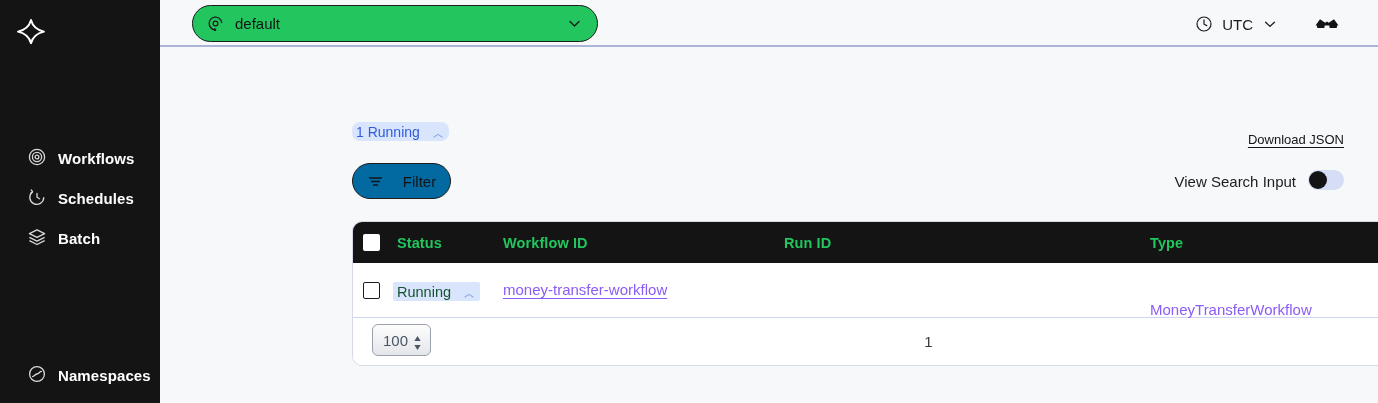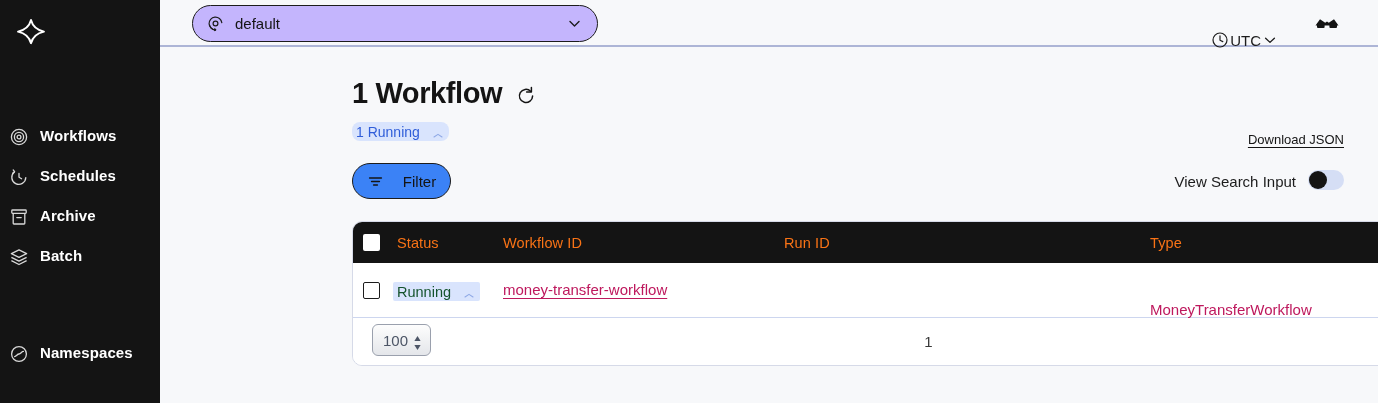--- a/index.html
+++ b/index.html
@@ -16,50 +16,50 @@
     width: 160px; height: 403px;
     background: #141414;
     flex: 0 0 160px;
     position: relative;
   }
   #logo-wrap { position: absolute; top: 16px; left: 14px; width: 34px; height: 34px; }
   .nav-group { position: absolute; left: 0; width: 160px; }
   #nav-main { top: 127px; }
   #nav-bottom { top: 344px; }
   .nav-item {
-    display: flex; align-items: flex-start; gap: 11px;
-    height: 40px; padding-left: 9px; cursor: pointer;
+    display: flex; align-items: flex-end; gap: 11px;
+    height: 40px; padding-left: 27px; cursor: pointer;
   }
   .nav-icon { width: 20px; height: 20px; flex: 0 0 20px; display: block; }
   .nav-label {
     color: #ffffff; font-size: 15px; font-weight: 700;
     letter-spacing: 0.1px; white-space: nowrap;
   }
 
   
   #main { flex: 1 1 auto; height: 403px; position: relative; background: #f7f8fa; }
 
   
   #topbar {
     position: absolute; top: 0; left: 0; right: 0; height: 47px;
     background: #f7f8fa; border-bottom: 2px solid #adb5d6;
   }
   #ns-select {
     position: absolute; left: 32px; top: 5px;
     width: 406px; height: 37px;
-    background: #c4b5fd; border: 1.5px solid #1c1c1c; border-radius: 19px;
+    background: #22c55e; border: 1.5px solid #1c1c1c; border-radius: 19px;
     display: flex; align-items: center; padding: 0 14px 0 13px; cursor: pointer;
   }
   #ns-select .ns-icon { width: 19px; height: 19px; flex: 0 0 19px; }
   #ns-label { margin-left: 10px; font-size: 15px; color: #141414; flex: 1 1 auto; }
   #ns-chevron { width: 17px; height: 17px; flex: 0 0 17px; }
 
   #tz-btn {
-    position: absolute; right: 100px; top: 28px; height: 24px;
-    display: flex; align-items: center; gap: 1px; cursor: pointer;
+    position: absolute; right: 100px; top: 12px; height: 24px;
+    display: flex; align-items: center; gap: 9px; cursor: pointer;
   }
   #tz-btn .clock-icon { width: 18px; height: 18px; }
   #tz-label { font-size: 15px; color: #1c1c1c; }
   #tz-chevron { width: 16px; height: 16px; }
   #readonly-btn {
     position: absolute; right: 38px; top: 12px;
     width: 26px; height: 22px; cursor: pointer;
   }
 
   
@@ -78,21 +78,21 @@
 
   #download-json {
     position: absolute; right: 34px; top: 85px;
     font-size: 13px; color: #141414; text-decoration: underline;
     text-underline-offset: 3px; cursor: pointer;
   }
 
   
   #filter-btn {
     position: absolute; left: 192px; top: 163px;
-    width: 99px; height: 36px; background: #3b82f6;
+    width: 99px; height: 36px; background: #0369a1;
     border: 1.5px solid #1c1c1c; border-radius: 18px;
     display: flex; align-items: center; justify-content: center; gap: 19px; cursor: pointer;
   }
   #filter-btn .filter-icon { width: 17px; height: 17px; }
   #filter-btn .filter-label { font-size: 15px; color: #141414; }
 
   #search-toggle-wrap {
     position: absolute; right: 34px; top: 170px;
     display: flex; align-items: flex-end; gap: 12px;
   }
@@ -111,36 +111,36 @@
     position: absolute; left: 192px; top: 221px;
     width: 1153px; height: 145px;
     border-radius: 10px; overflow: hidden;
     border: 1px solid #d6dae8; background: #ffffff;
   }
   #table-head {
     height: 41px; background: #141414;
     display: flex; align-items: center; position: relative;
   }
   #table-head .th {
-    color: #f97316; font-size: 14.5px; font-weight: 400;
+    color: #22c55e; font-size: 14.5px; font-weight: 700;
     position: absolute; white-space: nowrap; letter-spacing: 0.1px;
   }
   .hdr-check { position: absolute; left: 10px; top: 12px; width: 17px; height: 17px;
                background: #ffffff; border-radius: 2px; cursor: pointer; }
 
   #table-row {
     height: 55px; background: #ffffff; position: relative;
     border-bottom: 1px solid #cdd6ef;
   }
   .row-check {
     position: absolute; left: 10px; top: 19px; width: 17px; height: 17px;
     background: #ffffff; border: 1.5px solid #1c1c1c; border-radius: 2px; cursor: pointer;
   }
   .cell { position: absolute; top: 18px; white-space: nowrap; font-size: 15px; }
-  .cell-link { color: #be185d; text-decoration: underline; text-underline-offset: 3px; cursor: pointer; }
+  .cell-link { color: #8b5cf6; text-decoration: underline; text-underline-offset: 3px; cursor: pointer; }
   #row-status {
     position: absolute; left: 40px; top: 19px; height: 19px;
     background: #d9e4fd; border-radius: 2px;
     display: inline-flex; align-items: center; padding: 0 6px 0 4px; cursor: pointer;
   }
   #row-status .badge-text { font-size: 14.5px; color: #14532d; }
   #row-status .badge-caret { margin-left: 13px; width: 10px; height: 10px; }
 
   #table-foot { height: 48px; background: #ffffff; position: relative; }
   #page-size-select {
@@ -186,30 +186,20 @@
         <span class="nav-icon">
           <svg viewBox="0 0 20 20" width="20" height="20">
             <path d="M16.8 10.6 A7 7 0 1 1 5.4 4.9" fill="none" stroke="#d8d8d8" stroke-width="1.3" stroke-linecap="round"></path>
             <path d="M3.6 6.2 L5.6 4.7 L4.2 2.9" fill="none" stroke="#d8d8d8" stroke-width="1.3" stroke-linecap="round" stroke-linejoin="round"></path>
             <path d="M10 6.4 L10 10.2 L12.6 11.7" fill="none" stroke="#d8d8d8" stroke-width="1.3" stroke-linecap="round"></path>
           </svg>
         </span>
         <span class="nav-label">Schedules</span>
       </div>
 
-      <div class="nav-item">
-        <span class="nav-icon">
-          <svg viewBox="0 0 20 20" width="20" height="20">
-            <rect x="2.8" y="3" width="14.4" height="3.3" rx="0.7" fill="none" stroke="#d8d8d8" stroke-width="1.3"></rect>
-            <path d="M4.2 6.3 L4.2 16.3 A0.7 0.7 0 0 0 4.9 17 L15.1 17 A0.7 0.7 0 0 0 15.8 16.3 L15.8 6.3" fill="none" stroke="#d8d8d8" stroke-width="1.3"></path>
-            <line x1="7.8" y1="10.6" x2="12.2" y2="10.6" stroke="#d8d8d8" stroke-width="1.3" stroke-linecap="round"></line>
-          </svg>
-        </span>
-        <span class="nav-label">Archive</span>
-      </div>
 
       <div class="nav-item">
         <span class="nav-icon">
           <svg viewBox="0 0 20 20" width="20" height="20">
             <path d="M10 2.8 L17.6 6.6 L10 10.4 L2.4 6.6 Z" fill="none" stroke="#d8d8d8" stroke-width="1.3" stroke-linejoin="round"></path>
             <path d="M2.4 10.4 L10 14.2 L17.6 10.4" fill="none" stroke="#d8d8d8" stroke-width="1.3" stroke-linejoin="round"></path>
             <path d="M2.4 13.7 L10 17.5 L17.6 13.7" fill="none" stroke="#d8d8d8" stroke-width="1.3" stroke-linejoin="round"></path>
           </svg>
         </span>
         <span class="nav-label">Batch</span>
@@ -267,29 +257,20 @@
       <div id="readonly-btn">
         <svg viewBox="0 0 26 22" width="26" height="22">
           <path d="M1.5 13.5 L6 7.2 L11.2 10.8 L13 9.4 L14.8 10.8 L20 7.2 L24.5 13.5 Z" fill="#141414"></path>
           <rect x="3" y="11.6" width="7.6" height="4.4" rx="1" fill="#141414"></rect>
           <rect x="15.4" y="11.6" width="7.6" height="4.4" rx="1" fill="#141414"></rect>
         </svg>
       </div>
     </header>
 
     <div id="page-header">
-      <div id="title-row">
-        <span id="page-title">1 Workflow</span>
-        <span id="refresh-btn">
-          <svg viewBox="0 0 20 20" width="20" height="20">
-            <path d="M16.6 10 A6.6 6.6 0 1 1 14.6 5.2" fill="none" stroke="#141414" stroke-width="1.5" stroke-linecap="round"></path>
-            <path d="M10.6 4.6 L15.4 4.6 L15.4 0.2" fill="none" stroke="#141414" stroke-width="1.5" stroke-linecap="round" stroke-linejoin="round" transform="translate(0,1.4)"></path>
-          </svg>
-        </span>
-      </div>
 
       <div id="status-badge">
         <span class="badge-text">1 Running</span>
         <span class="badge-caret">
           <svg viewBox="0 0 10 10" width="10" height="10">
             <path d="M1 6 L5 3.4 L9 6" fill="none" stroke="#8fa9e6" stroke-width="1.1" stroke-linecap="round" stroke-linejoin="round"></path>
           </svg>
         </span>
       </div>
 

